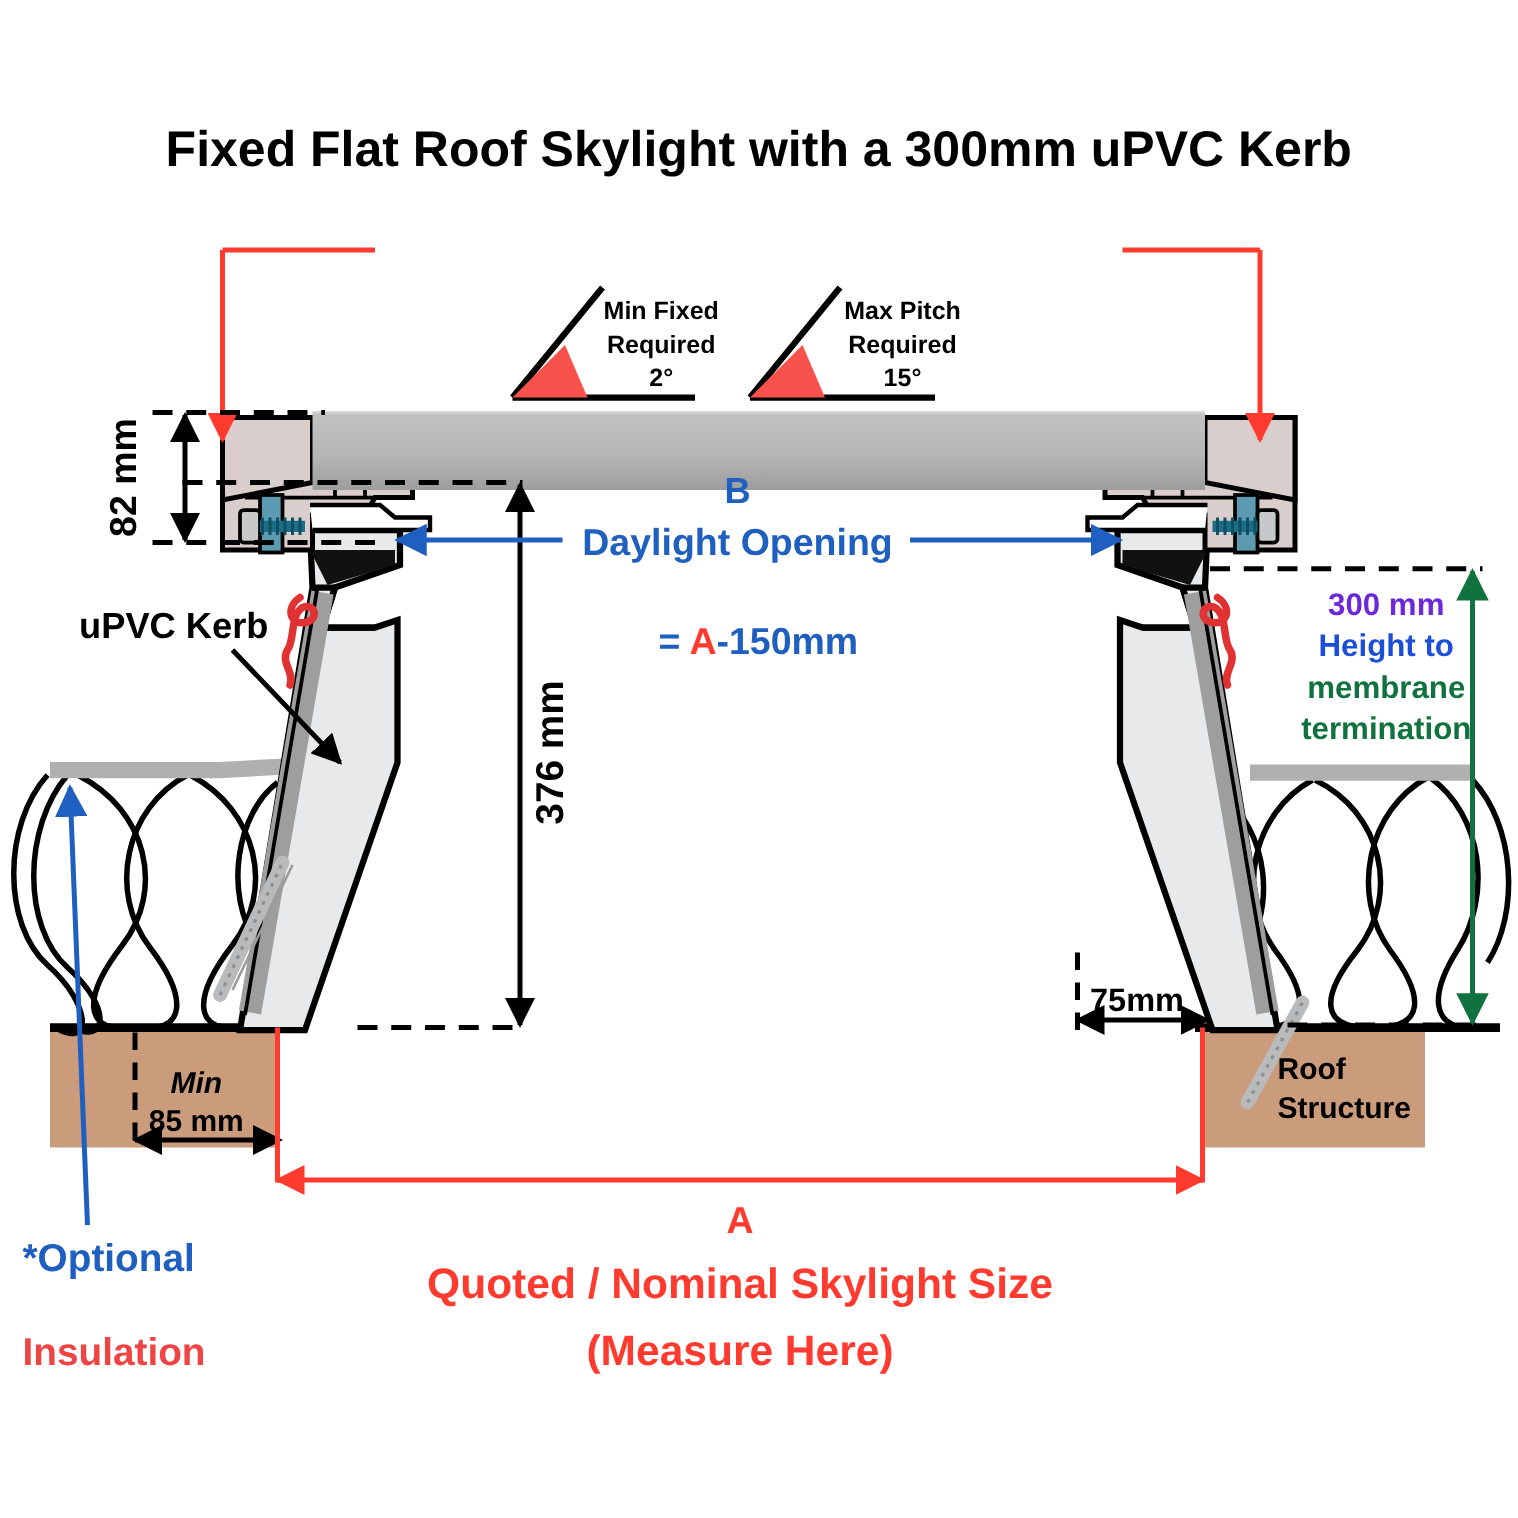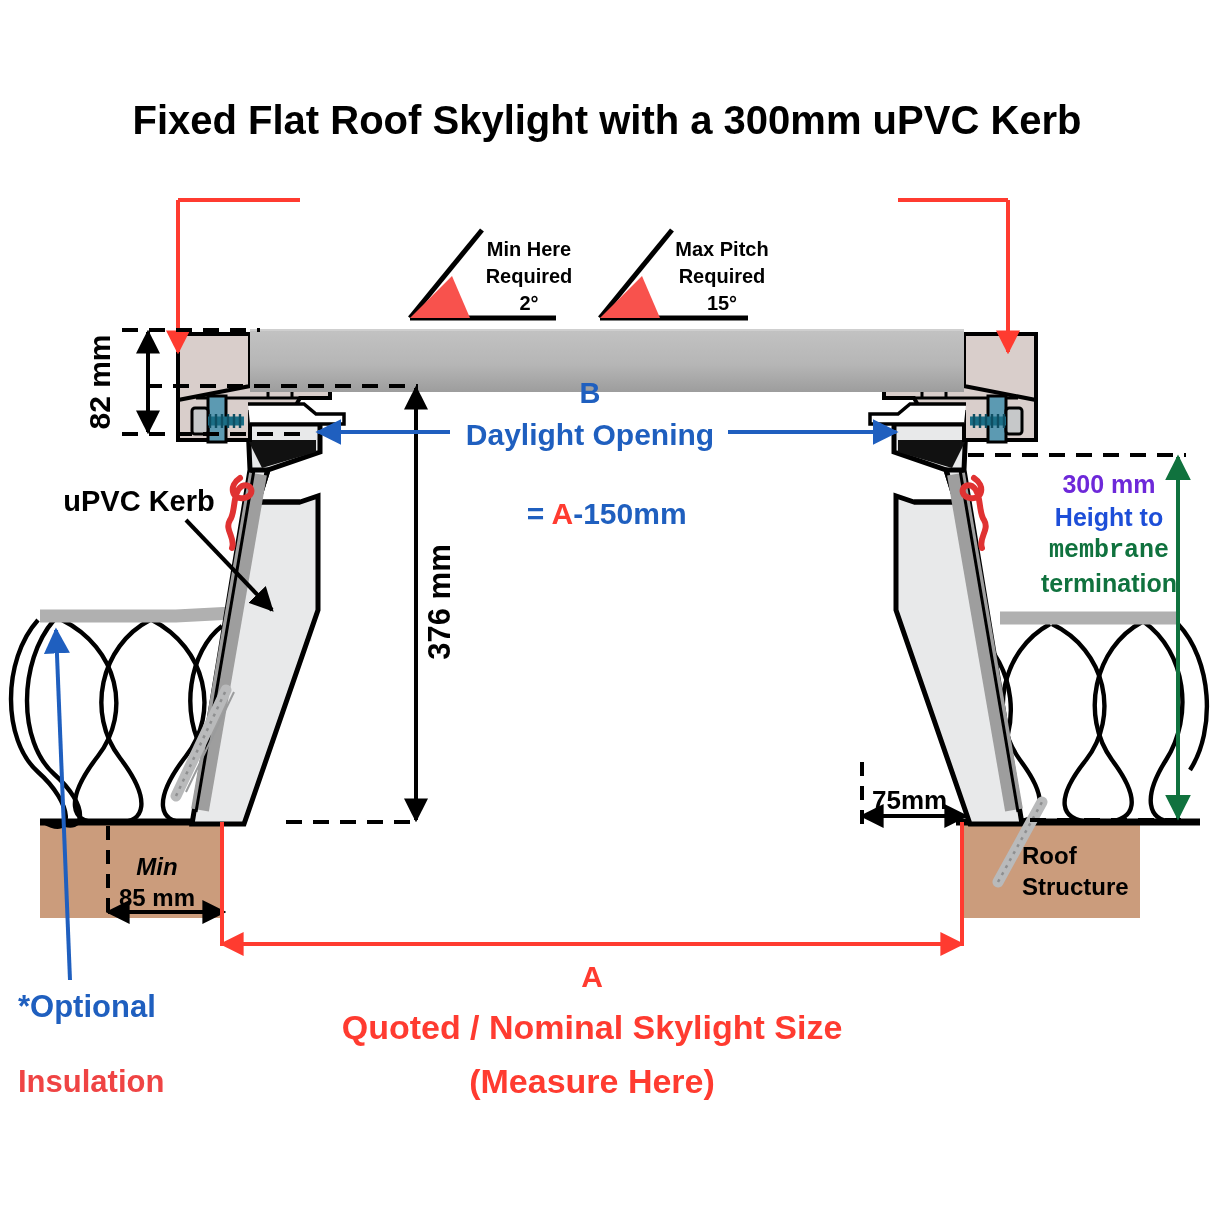--- a/index.html
+++ b/index.html
@@ -190,21 +190,21 @@
   </g>
 
   <path d="M186,520 L272,610" stroke="#000" stroke-width="4" fill="none" marker-end="url(#arwBlk)"></path>
   <path d="M70,980 L56,630" stroke="#1F5FBF" stroke-width="4" fill="none" marker-end="url(#arwBlue)"></path>
 </svg>
 
 <div class="txt ctr" style="left:607px;top:98px;font-size:40px;color:#000;">Fixed Flat Roof Skylight with a 300mm uPVC Kerb</div>
 
 
 <div>
-  <div class="txt ctr" style="left:529px;top:238px;font-size:20px;color:#000;">Min Here</div>
+  <div class="txt ctr" style="left:529px;top:238px;font-size:20px;color:#000;">Min Fixed</div>
   <div class="txt ctr" style="left:529px;top:265px;font-size:20px;color:#000;">Required</div>
   <div class="txt ctr" style="left:529px;top:292px;font-size:20px;color:#000;">2°</div>
 </div>
 <div>
   <div class="txt ctr" style="left:722px;top:238px;font-size:20px;color:#000;">Max Pitch</div>
   <div class="txt ctr" style="left:722px;top:265px;font-size:20px;color:#000;">Required</div>
   <div class="txt ctr" style="left:722px;top:292px;font-size:20px;color:#000;">15°</div>
 </div>
 
 <div class="txt" style="left:100px;top:382px;font-size:30px;color:#000;transform:translate(-50%,-50%) rotate(-90deg);">82 mm</div>
@@ -217,21 +217,21 @@
   <div class="txt ctr" style="left:590px;top:463px;font-size:30px;color:#1F5FBF;">
     <span>= </span><span style="color:#FF3B30;">A</span><span>-150mm</span>
   </div>
 </div>
 
 <div class="txt ctr" style="left:139px;top:485px;font-size:29px;color:#000;">uPVC Kerb</div>
 
 <div>
   <div class="txt ctr" style="left:1109px;top:470px;font-size:25px;color:#6d28d9;">300 mm</div>
   <div class="txt ctr" style="left:1109px;top:503px;font-size:25px;color:#1d4ed8;">Height to</div>
-  <div class="txt ctr" style="left:1109px;top:536px;font-size:25px;color:#10723E;font-family:Liberation Mono, monospace;">membrane</div>
+  <div class="txt ctr" style="left:1109px;top:536px;font-size:25px;color:#10723E;">membrane</div>
   <div class="txt ctr" style="left:1109px;top:569px;font-size:25px;color:#10723E;">termination</div>
 </div>
 
 <div>
   <div class="txt ctr" style="left:157px;top:853px;font-size:24px;color:#000;font-style:italic;">Min</div>
   <div class="txt ctr" style="left:157px;top:884px;font-size:24px;color:#000;">85 mm</div>
 </div>
 
 <div class="txt" style="left:872px;top:785px;font-size:26px;color:#000;">75mm</div>
 

